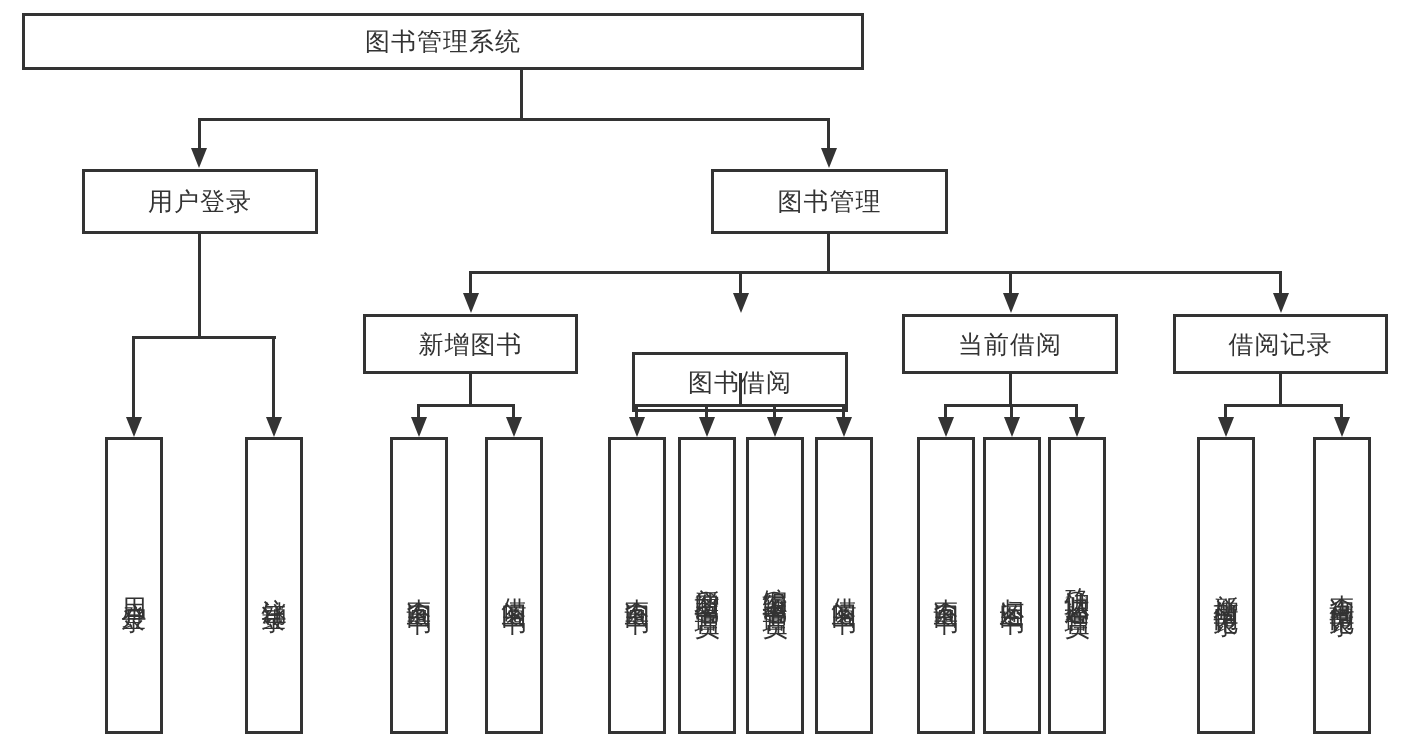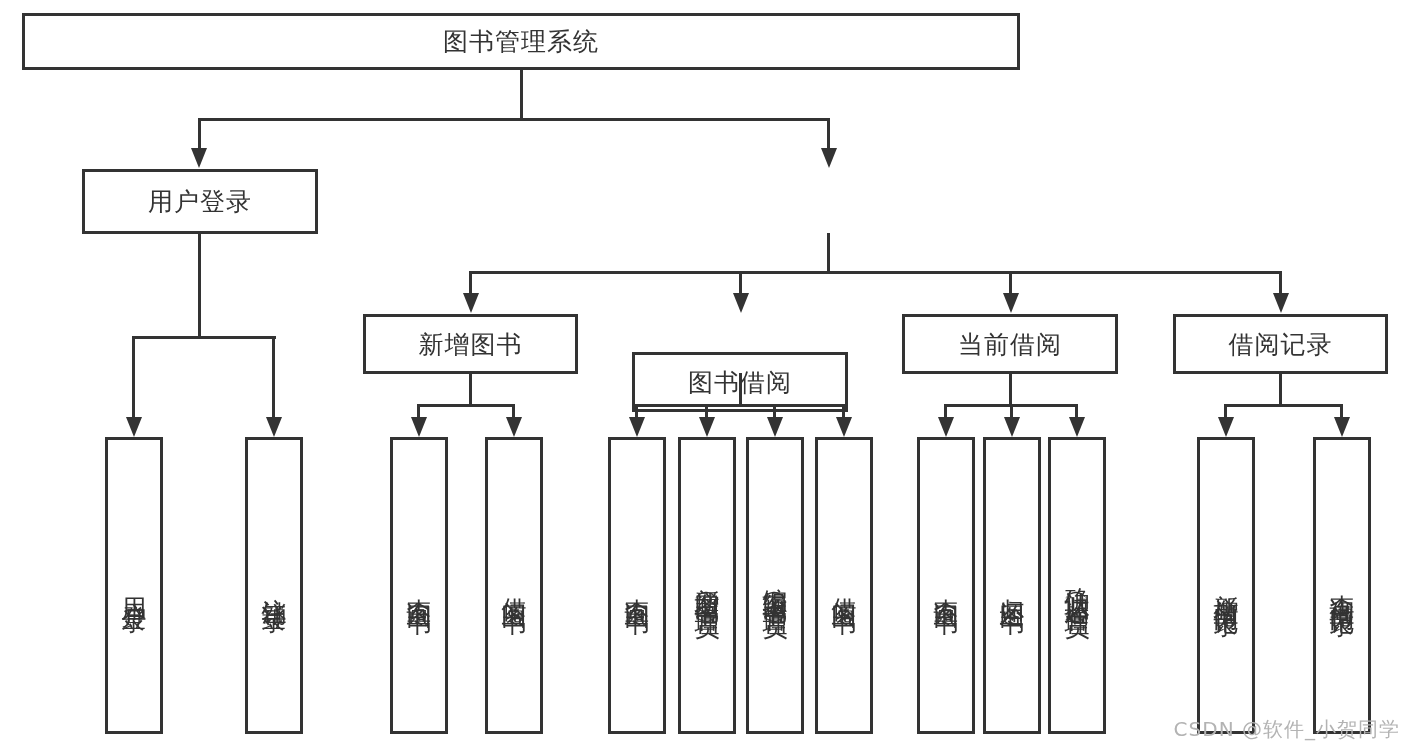--- a/index.html
+++ b/index.html
@@ -53,33 +53,36 @@
     letter-spacing: 1px;
     color: #b3b3b3;
     white-space: nowrap;
   }
 </style>
 </head>
 <body>
 
 <div class="canvas">
 
-  <div class="box" style="left:22px; top:13px; width:998px; height:57px;">
+  <div class="box" style="left:22px; top:13px; width:842px; height:57px;">
     <span class="lbl">图书管理系统</span>
   </div>
 
   <div class="vl" style="left:520px; top:69px;  height:52px;"></div>
   <div class="hl" style="left:198px; top:118px; width:632px;"></div>
   <div class="vl" style="left:198px; top:118px; height:33px;"></div>
   <div class="vl" style="left:827px; top:118px; height:33px;"></div>
   <div class="ar" style="left:191px; top:148px;"></div>
   <div class="ar" style="left:821px; top:148px;"></div>
 
   <div class="box" style="left:82px; top:169px; width:236px; height:65px;">
     <span class="lbl">用户登录</span>
+  </div>
+  <div class="box" style="left:711px; top:169px; width:237px; height:65px;">
+    <span class="lbl">图书管理</span>
   </div>
 
   <div class="vl" style="left:198px;  top:233px; height:106px;"></div>
   <div class="hl" style="left:132px;  top:336px; width:144px;"></div>
   <div class="vl" style="left:132px;  top:336px; height:84px;"></div>
   <div class="vl" style="left:272px;  top:336px; height:84px;"></div>
   <div class="ar" style="left:126px;  top:417px;"></div>
   <div class="ar" style="left:266px;  top:417px;"></div>
 
   <div class="vl" style="left:827px;  top:233px; height:41px;"></div>
@@ -177,15 +180,14 @@
     <span class="lbl">确认归还（管理员）</span>
   </div>
 
   <div class="box vbox" style="left:1197px;">
     <span class="lbl">新增借阅记录</span>
   </div>
   <div class="box vbox" style="left:1313px;">
     <span class="lbl">查询借阅记录</span>
   </div>
 
-  <div class="watermark">CSDN @软件_小贺同学</div>
 
 </div>
 
 </body></html>

